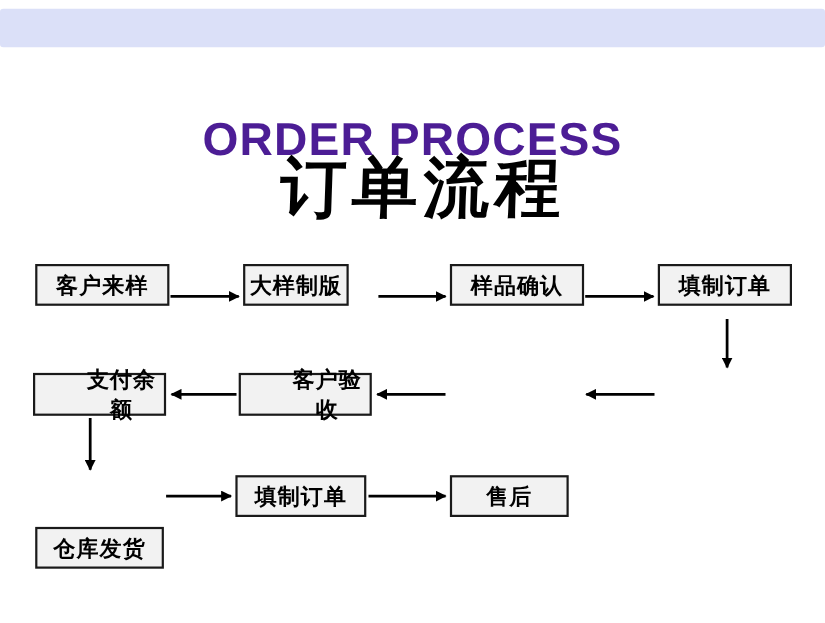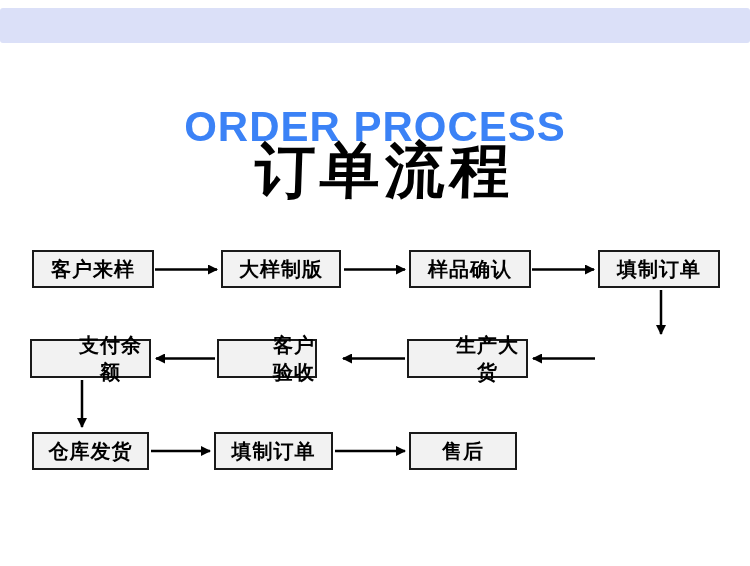--- a/index.html
+++ b/index.html
@@ -28,21 +28,21 @@
   
   .title-en {
     position: absolute;
     left: 0;
     top: 106px;
     width: 750px;
     text-align: center;
     font-size: 42px;
     font-weight: 800;
     letter-spacing: 1px;
-    color: #3b82f6;
+    color: #4c1d95;
     line-height: 1;
     z-index: 1;
   }
   .title-zh {
     position: absolute;
     left: 10px;
     top: 139px;
     width: 750px;
     text-align: center;
     font-size: 60px;
@@ -62,21 +62,21 @@
     color: #000000;
     font-size: 20px;
     font-weight: 700;
     text-align: center;
     display: flex;
     align-items: center;
     justify-content: center;
     letter-spacing: 1px;
     z-index: 3;
   }
-  .r1 { top: 250px; height: 38px; }
+  .r1 { top: 240px; height: 38px; }
   .r2 { top: 339px; height: 39px; padding-left: 40px; }
   .r3 { top: 432px; height: 38px; }
   .arrows {
     position: absolute;
     left: 0;
     top: 0;
     z-index: 2;
   }
 </style>
 </head>
@@ -106,25 +106,24 @@
     <line x1="405" y1="358.5" x2="343" y2="358.5" stroke="#000" stroke-width="2.5" marker-end="url(#ah)"></line>
     <line x1="215" y1="358.5" x2="156" y2="358.5" stroke="#000" stroke-width="2.5" marker-end="url(#ah)"></line>
 
     <line x1="82" y1="380" x2="82" y2="427" stroke="#000" stroke-width="2.5" marker-end="url(#ah)"></line>
 
     <line x1="151" y1="451" x2="210" y2="451" stroke="#000" stroke-width="2.5" marker-end="url(#ah)"></line>
     <line x1="335" y1="451" x2="405" y2="451" stroke="#000" stroke-width="2.5" marker-end="url(#ah)"></line>
   </svg>
 
   <div class="node r1" style="left:32px;  width:122px;">客户来样</div>
-  <div class="node r1" style="left:221px; width:120px;">大样制版</div>
+  <div class="node r1" style="left:221px; width:96px;">大样制版</div>
   <div class="node r1" style="left:409px; width:122px;">样品确认</div>
   <div class="node r1" style="left:598px; width:122px;">填制订单</div>
 
   <div class="node r2" style="left:30px;  width:121px;">支付余额</div>
-  <div class="node r2" style="left:217px; width:100px;text-align:right;">客户验收</div>
-  <div class="node r2" style="left:407px; width:121px;">生产大货</div>
+  <div class="node r2" style="left:217px; width:121px;">客户验收</div>
 
-  <div class="node r3" style="left:32px;  width:117px;">仓库发货</div>
+  <div class="node r3" style="left:32px;  width:117px;margin-top:47px;">仓库发货</div>
   <div class="node r3" style="left:214px; width:119px;">填制订单</div>
   <div class="node r3" style="left:409px; width:108px;">售后</div>
 
 </div>
 
 </body></html>

